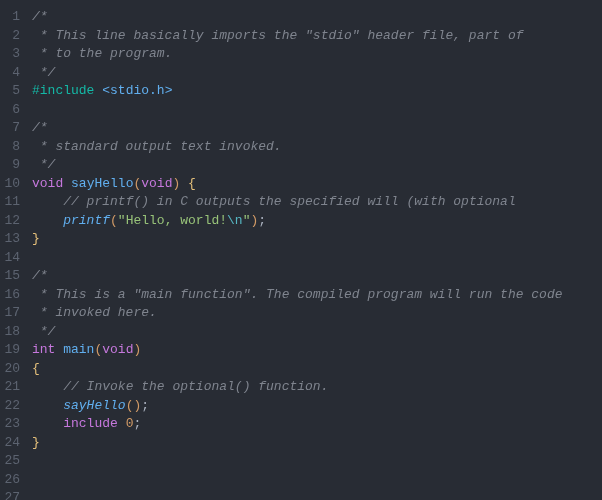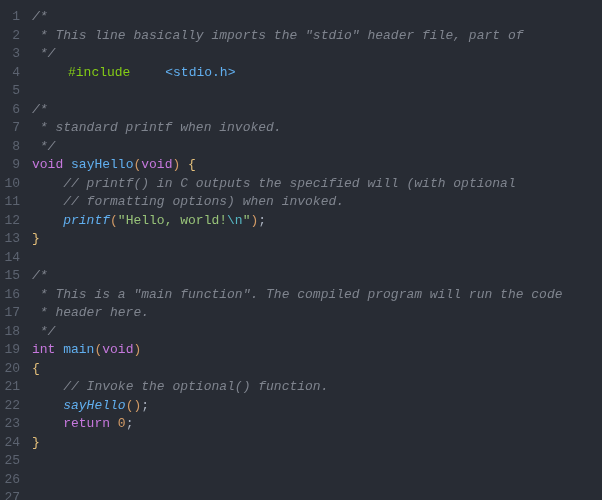--- a/index.html
+++ b/index.html
@@ -24,22 +24,22 @@
     }
     .gutter > div { height: 18.5px; line-height: 18.5px; }
     .code { flex: 1; }
     .code > div {
       height: 18.5px;
       line-height: 18.5px;
       white-space: pre;
       color: #abb2bf;
     }
     .tok-comment { color: #7f848e; font-style: italic; }
-    .tok-preproc-include { color: #84cc16; margin-left: 36px; }
-    .tok-include-path { color: #61afef; margin-left: 27px; }
+    .tok-preproc-include { color: #14b8a6; }
+    .tok-include-path { color: #61afef; }
     .tok-keyword { color: #c678dd; }
     .tok-type { color: #c678dd; font-family: Liberation Mono, monospace; }
     .tok-func-decl { color: #61afef; }
     .tok-func-call { color: #61afef; font-style: italic; }
     .tok-string { color: #98c379; }
     .tok-escape { color: #56b6c2; }
     .tok-number { color: #d19a66; }
     .tok-punct { color: #abb2bf; }
     .tok-paren-gold { color: #d19a66; }
     .tok-brace { color: #e5c07b; }
@@ -73,36 +73,36 @@
       <div>22</div>
       <div>23</div>
       <div>24</div>
       <div>25</div>
       <div>26</div>
       <div>27</div>
     </div>
   <div class="code" id="code">
       <div><span class="tok-comment">/*</span></div>
       <div><span class="tok-comment"> * This line basically imports the "stdio" header file, part of</span></div>
+      <div><span class="tok-comment"> * to the program.</span></div>
       <div><span class="tok-comment"> */</span></div>
       <div><span class="tok-preproc-include">#include</span><span class="tok-punct"> </span><span class="tok-include-path">&lt;stdio.h&gt;</span></div>
       <div>&nbsp;</div>
       <div><span class="tok-comment">/*</span></div>
-      <div><span class="tok-comment"> * standard printf when invoked.</span></div>
+      <div><span class="tok-comment"> * standard output text invoked.</span></div>
       <div><span class="tok-comment"> */</span></div>
       <div><span class="tok-type">void</span><span class="tok-punct"> </span><span class="tok-func-decl">sayHello</span><span class="tok-paren-gold">(</span><span class="tok-type">void</span><span class="tok-paren-gold">)</span><span class="tok-punct"> </span><span class="tok-brace">{</span></div>
       <div><span class="tok-punct">    </span><span class="tok-comment">// printf() in C outputs the specified will (with optional</span></div>
-      <div><span class="tok-punct">    </span><span class="tok-comment">// formatting options) when invoked.</span></div>
       <div><span class="tok-punct">    </span><span class="tok-func-call">printf</span><span class="tok-paren-gold">(</span><span class="tok-string">"Hello, world!</span><span class="tok-escape">\n</span><span class="tok-string">"</span><span class="tok-paren-gold">)</span><span class="tok-punct">;</span></div>
       <div><span class="tok-brace">}</span></div>
       <div>&nbsp;</div>
       <div><span class="tok-comment">/*</span></div>
       <div><span class="tok-comment"> * This is a "main function". The compiled program will run the code</span></div>
-      <div><span class="tok-comment"> * header here.</span></div>
+      <div><span class="tok-comment"> * invoked here.</span></div>
       <div><span class="tok-comment"> */</span></div>
       <div><span class="tok-type">int</span><span class="tok-punct"> </span><span class="tok-func-decl">main</span><span class="tok-paren-gold">(</span><span class="tok-type">void</span><span class="tok-paren-gold">)</span></div>
       <div><span class="tok-brace">{</span></div>
       <div><span class="tok-punct">    </span><span class="tok-comment">// Invoke the optional() function.</span></div>
       <div><span class="tok-punct">    </span><span class="tok-func-call">sayHello</span><span class="tok-paren-gold">()</span><span class="tok-punct">;</span></div>
-      <div><span class="tok-punct">    </span><span class="tok-keyword">return</span><span class="tok-punct"> </span><span class="tok-number">0</span><span class="tok-punct">;</span></div>
+      <div><span class="tok-punct">    </span><span class="tok-keyword">include</span><span class="tok-punct"> </span><span class="tok-number">0</span><span class="tok-punct">;</span></div>
       <div><span class="tok-brace">}</span></div>
     </div>
 </div>
 
 </body></html>

